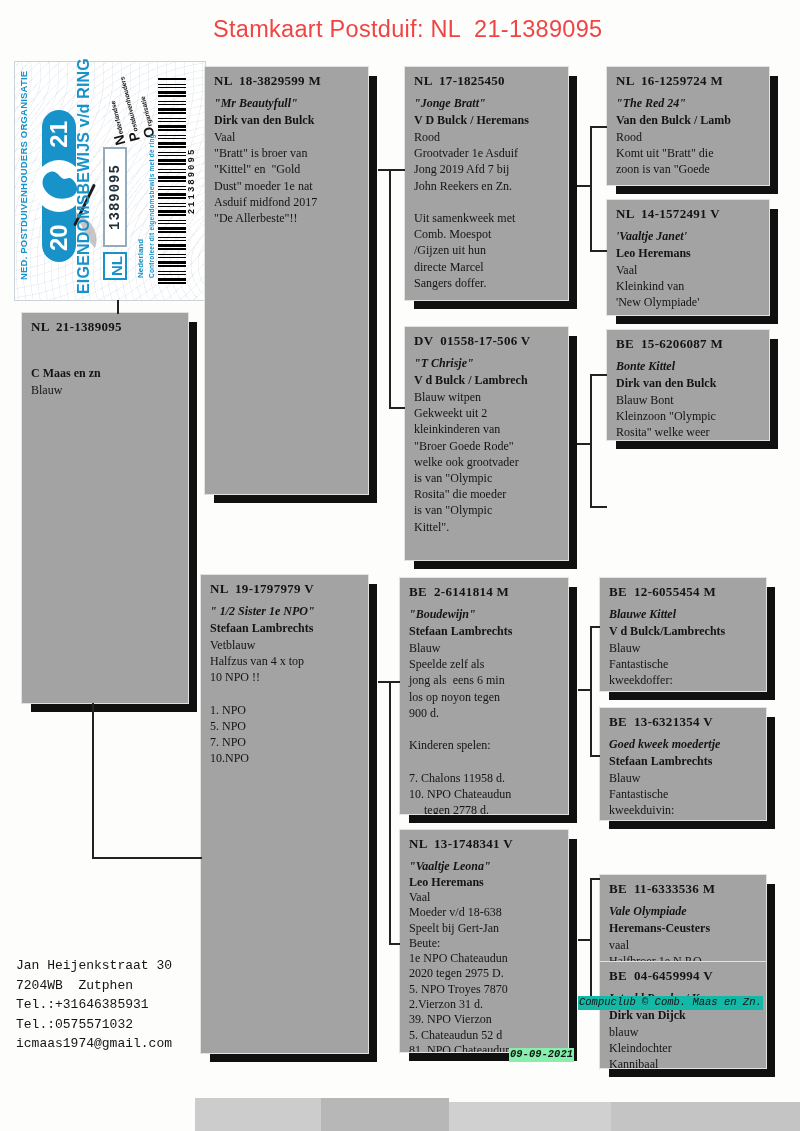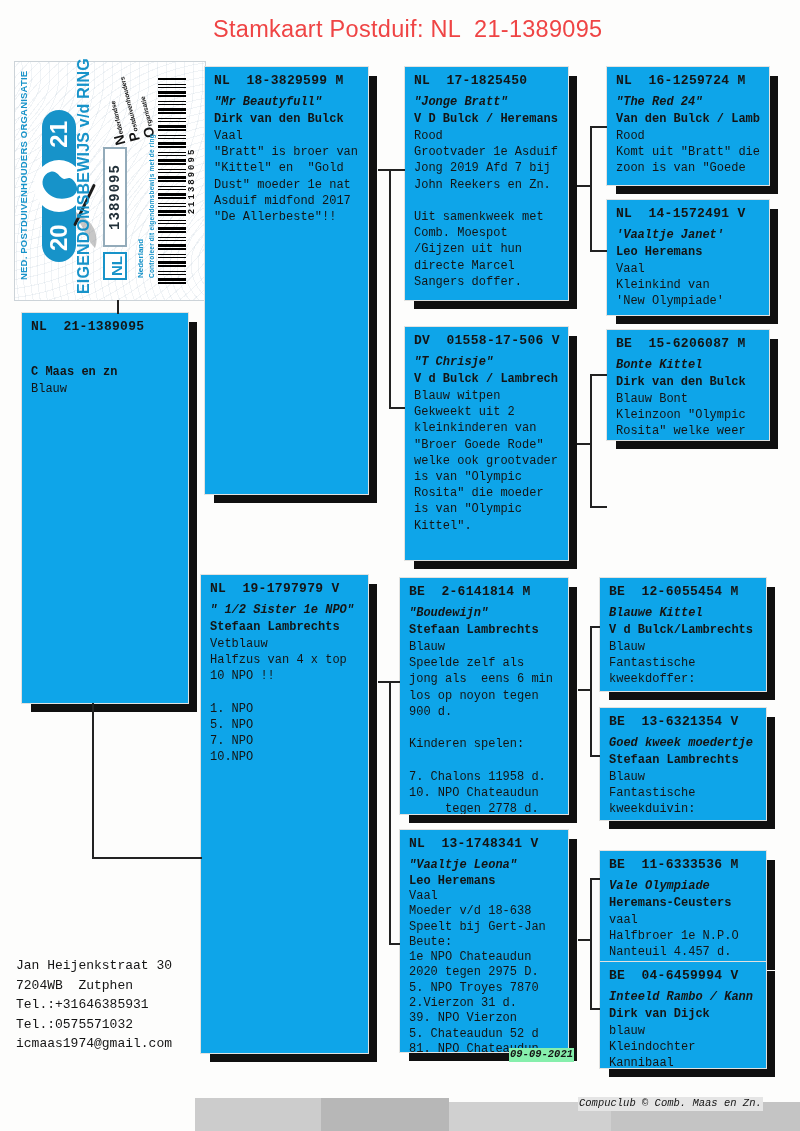--- a/index.html
+++ b/index.html
@@ -11,23 +11,23 @@
   .page{position:absolute;inset:0;}
 
   .title{
     position:absolute;left:213px;top:16px;
     font-family:"Liberation Sans",sans-serif;font-size:23.5px;color:#ef4444;
     white-space:pre;letter-spacing:.3px;
   }
 
   
   .pbox{
-    position:absolute;background:#0ea5e9;box-sizing:border-box;
+    position:absolute;background:#a3a3a3;box-sizing:border-box;
     padding:6px 4px 4px 9px;overflow:hidden;
-    box-shadow:9px 9px 0 0 #101010;outline:1px solid #e2e2e0;
+    box-shadow:9px 9px 0 0 #101010;outline:1px solid #e2e2e0;font-family:Liberation Serif, serif;
   }
   .ring{font-weight:700;font-size:13px;letter-spacing:.3px;margin-bottom:6px;white-space:pre;}
   .bname{font-weight:700;font-style:italic;font-size:12px;line-height:17px;white-space:pre;}
   .breeder{font-weight:700;font-size:12px;line-height:17px;white-space:pre;}
   .pbody{font-size:12px;line-height:16.2px;white-space:pre-wrap;}
   .tight .pbody{line-height:15.3px;}
   .tight .bname,.tight .breeder{line-height:16px;}
 
   .birdgap{height:24px;}
 
@@ -37,21 +37,21 @@
   
   .owner{position:absolute;left:8px;top:956px;}
   .owner-name{font-weight:700;font-size:17px;letter-spacing:1.5px;margin-bottom:5px;white-space:pre;}
   .owner-addr{font-size:13px;line-height:19.5px;white-space:pre-wrap;margin-left:8px;}
 
   .print-date{
     position:absolute;left:509px;top:1048px;z-index:6;background:#86efac;
     font-size:10.5px;font-weight:700;font-style:italic;white-space:pre;padding:0 1px 2px 1px;
   }
   .credit{
-    position:absolute;left:578px;top:1097px;z-index:6;background:#e5e5e5;
+    position:absolute;left:578px;top:996px;z-index:6;background:#14b8a6;
     font-size:10.5px;font-style:italic;white-space:pre;padding:0 1px 2px 1px;
   }
 
   
   .strip{position:absolute;}
 
   
   .ringcard{position:absolute;left:15px;top:62px;width:190px;height:238px;}
   .card-inner{
     position:absolute;left:0;top:0;width:238px;height:190px;
@@ -280,21 +280,21 @@
 Beute:
 1e NPO Chateaudun
 2020 tegen 2975 D.
 5. NPO Troyes 7870
 2.Vierzon 31 d.
 39. NPO Vierzon
 5. Chateaudun 52 d
 81. NPO Chateaudun</div>
   </div>
 
-  <div class="pbox" style="left:600px;top:851px;width:166px;height:110px">
+  <div class="pbox" style="left:600px;top:875px;width:166px;height:110px">
     <div class="ring">BE  11-6333536 M</div>
     <div class="bname">Vale Olympiade</div>
     <div class="breeder">Heremans-Ceusters</div>
     <div class="pbody">vaal
 Halfbroer 1e N.P.O
 Nanteuil 4.457 d.</div>
   </div>
 
   <div class="pbox" style="left:600px;top:962px;width:166px;height:106px">
     <div class="ring">BE  04-6459994 V</div>

